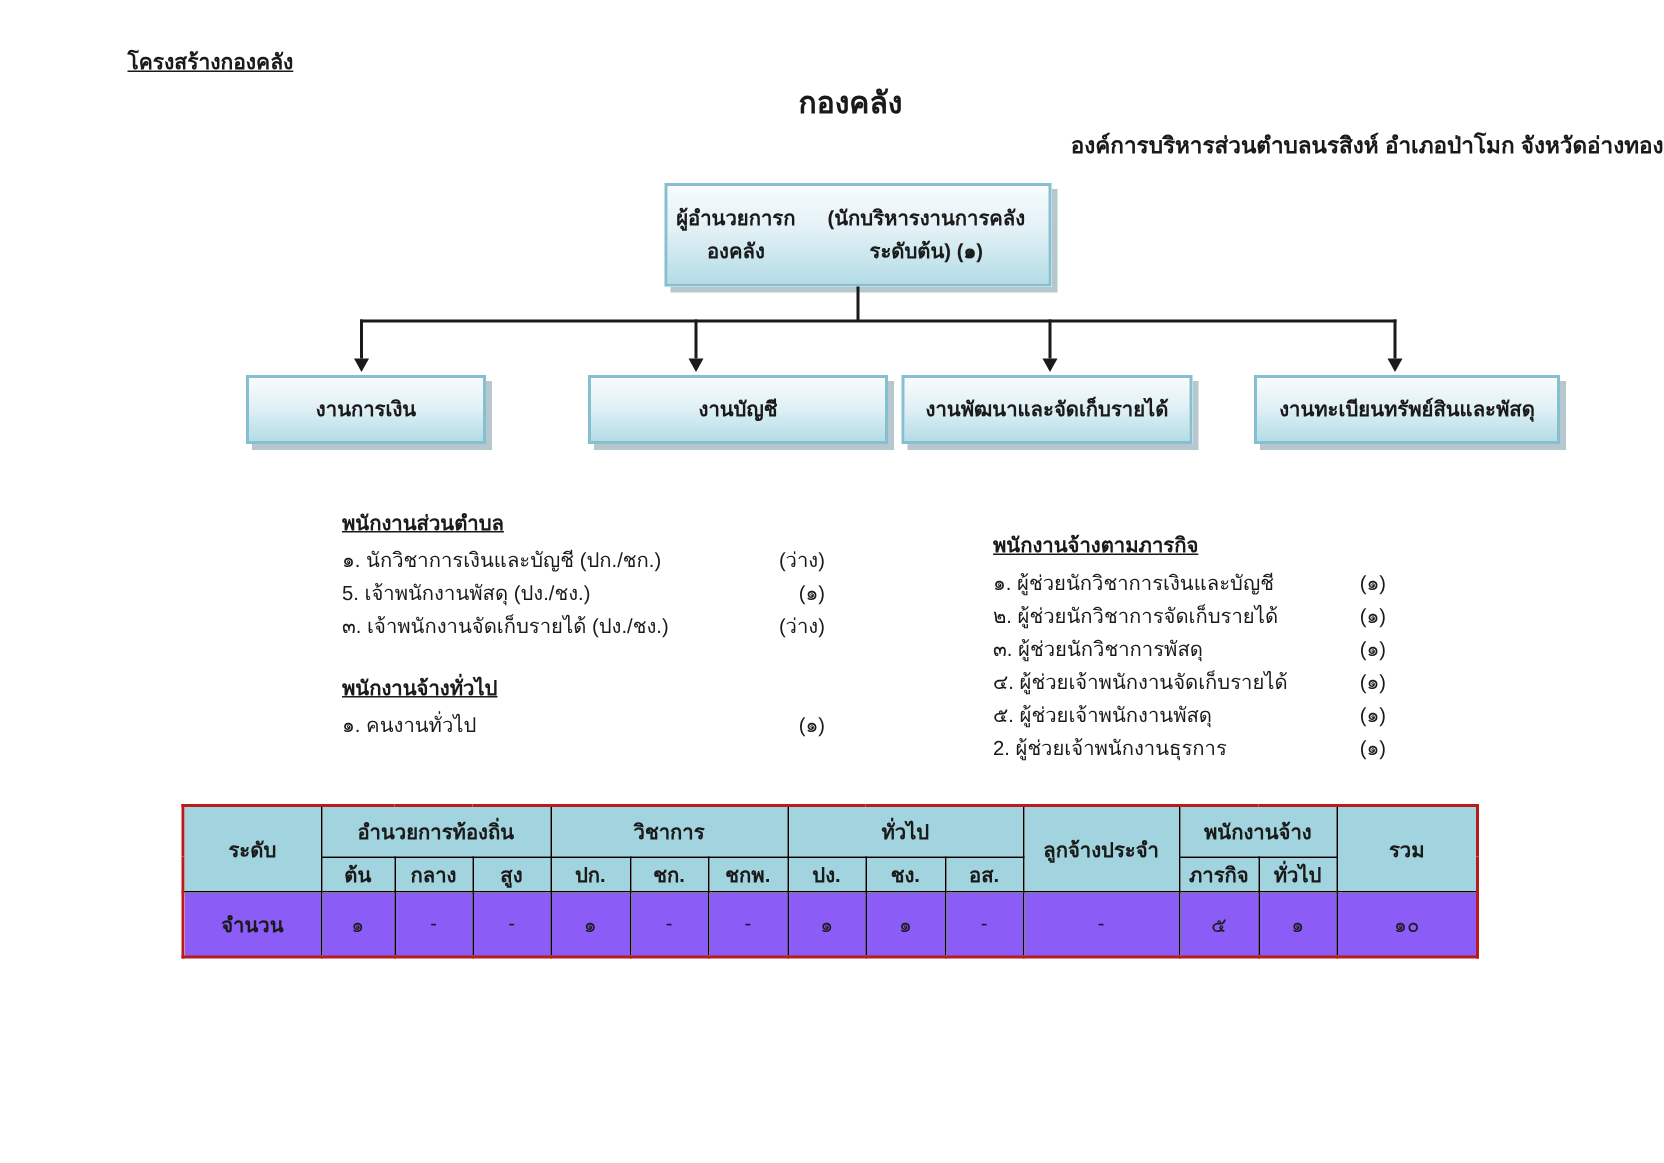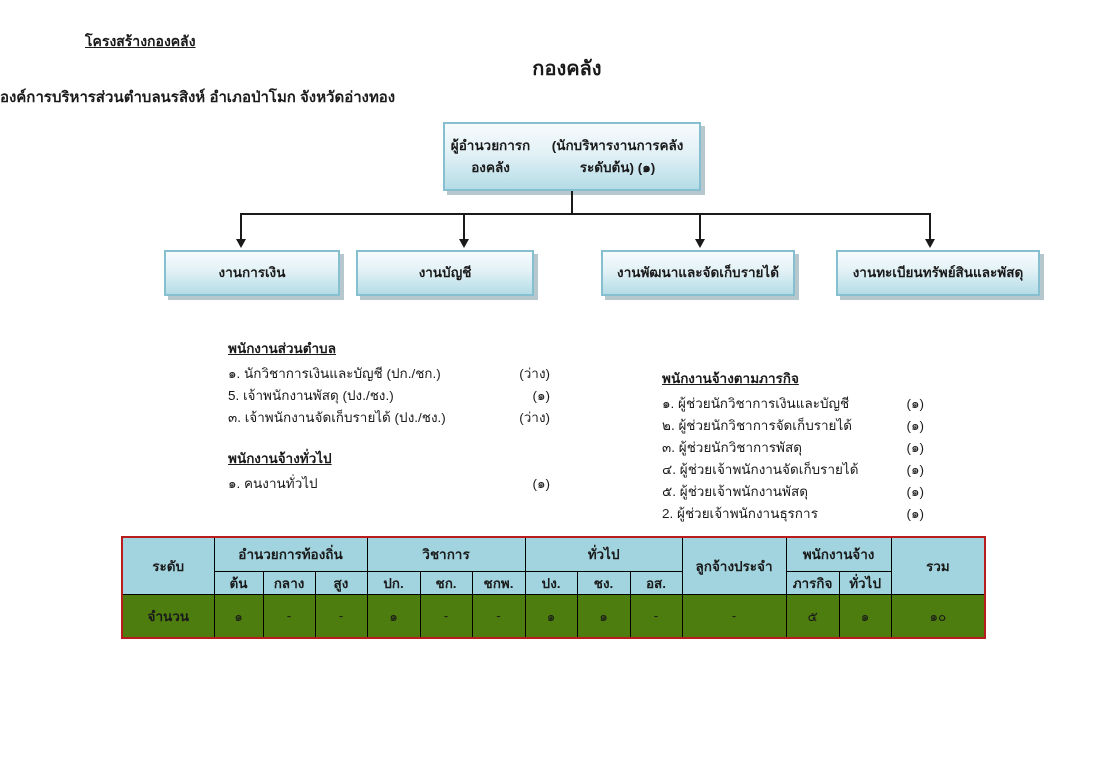--- a/index.html
+++ b/index.html
@@ -13,76 +13,76 @@
 
   .doc-heading {
     position:absolute; left:85px; top:30px;
     font-size:14px; font-weight:bold; text-decoration:underline;
   }
   .title {
     position:absolute; left:0; right:0; top:52px; text-align:center;
     font-size:20px; font-weight:bold;padding-left:25px;
   }
   .subtitle {
-    position:absolute; left:0; right:0; top:85px; text-align:left;
+    position:absolute; left:0; right:0; top:85px; text-align:right;
     font-size:15px; font-weight:bold;
   }
 
   
   .obox {
     position:absolute;
     border:2px solid #86bfcf;
     background:linear-gradient(180deg,#f7fbfd 0%,#e2f1f6 45%,#b4dce6 100%);
     box-shadow:4px 4px 0 rgba(122,154,165,0.55);
     display:flex; flex-direction:row; align-items:center; justify-content:center;
     text-align:center; font-weight:bold; font-size:13.5px; line-height:1.6;
   }
   .root-box  { left:443px; top:122px; width:258px; height:69px; }
   .child-box { top:250px; height:46px; }
-  .child-0 { left:164px; width:176px; }
-  .child-1 { left:356px; width:178px; }
+  .child-0 { left:164px; width:160px; }
+  .child-1 { left:392px; width:200px; }
   .child-2 { left:601px; width:194px; }
   .child-3 { left:836px; width:204px; }
 
   
   .line { position:absolute; background:#1a1a1a; }
   .stem-root { left:571px; top:191px; width:2px; height:23px; }
   .hline     { left:240px; top:213px; width:691px; height:2px; }
   .drop      { top:213px; width:2px; height:26px; }
   .drop-0 { left:240px; } .drop-1 { left:463px; }
   .drop-2 { left:699px; } .drop-3 { left:929px; }
   .drop::after {
     content:""; position:absolute; top:100%; left:-4px;
     border-left:5px solid transparent; border-right:5px solid transparent;
     border-top:9px solid #1a1a1a;
   }
 
   
   .staff-list { position:absolute; font-size:13.5px; line-height:22px; }
   .list-municipal { left:228px; top:338px; width:322px; }
   .list-general   { left:228px; top:448px; width:322px; }
-  .list-mission   { left:662px; top:368px; width:262px; }
+  .list-mission   { left:662px; top:353px; width:262px; }
   .list-heading { font-weight:bold; text-decoration:underline; margin-bottom:3px; }
   .list-row { display:flex; justify-content:space-between; }
   .row-count { white-space:nowrap; }
 
   
   .summary-table {
     position:absolute; left:121px; top:536px; width:863px;
     border-collapse:collapse; table-layout:fixed; font-size:13.5px;
     border:2px solid #b91c1c;
   }
   .summary-table td {
     border:1px solid #000; text-align:center; vertical-align:middle; padding:0 2px;
     overflow:hidden;
   }
   .summary-table .h { background:#a2d4df; font-weight:bold; }
   .summary-table .r1 td { height:34px; }
   .summary-table .r2 td { height:23px; }
-  .summary-table .r3 td { height:44px; background:#4d7c0f; }
+  .summary-table .r3 td { height:44px; background:#8b5cf6; }
   .summary-table .rowlabel { font-weight:bold; }
 </style>
 </head>
 <body>
 
 <div class="page">
 
   <div class="doc-heading">โครงสร้างกองคลัง</div>
   <div class="title">กองคลัง</div>
   <div class="subtitle">องค์การบริหารส่วนตำบลนรสิงห์ อำเภอป่าโมก จังหวัดอ่างทอง</div>

